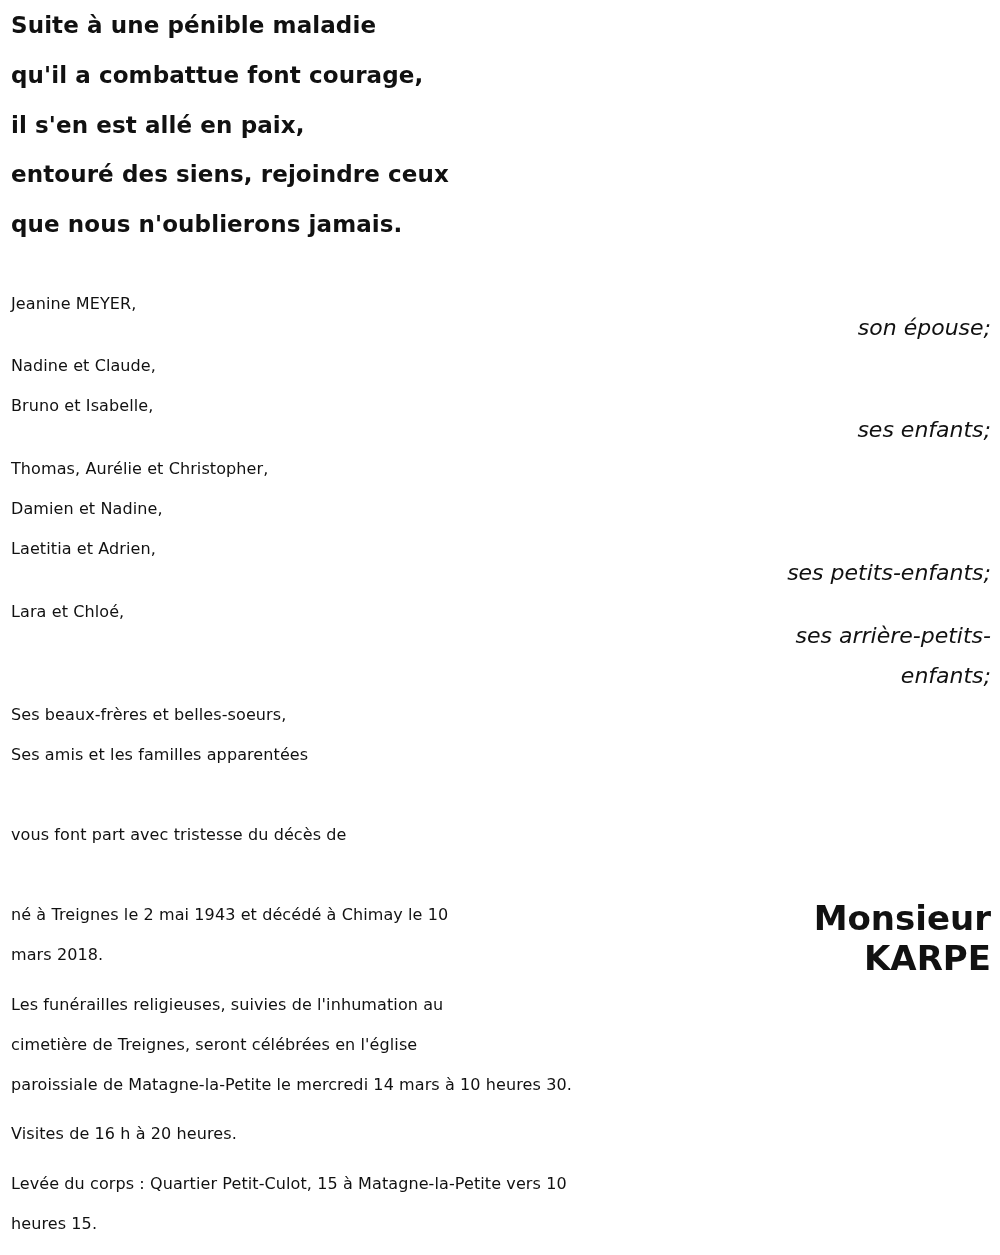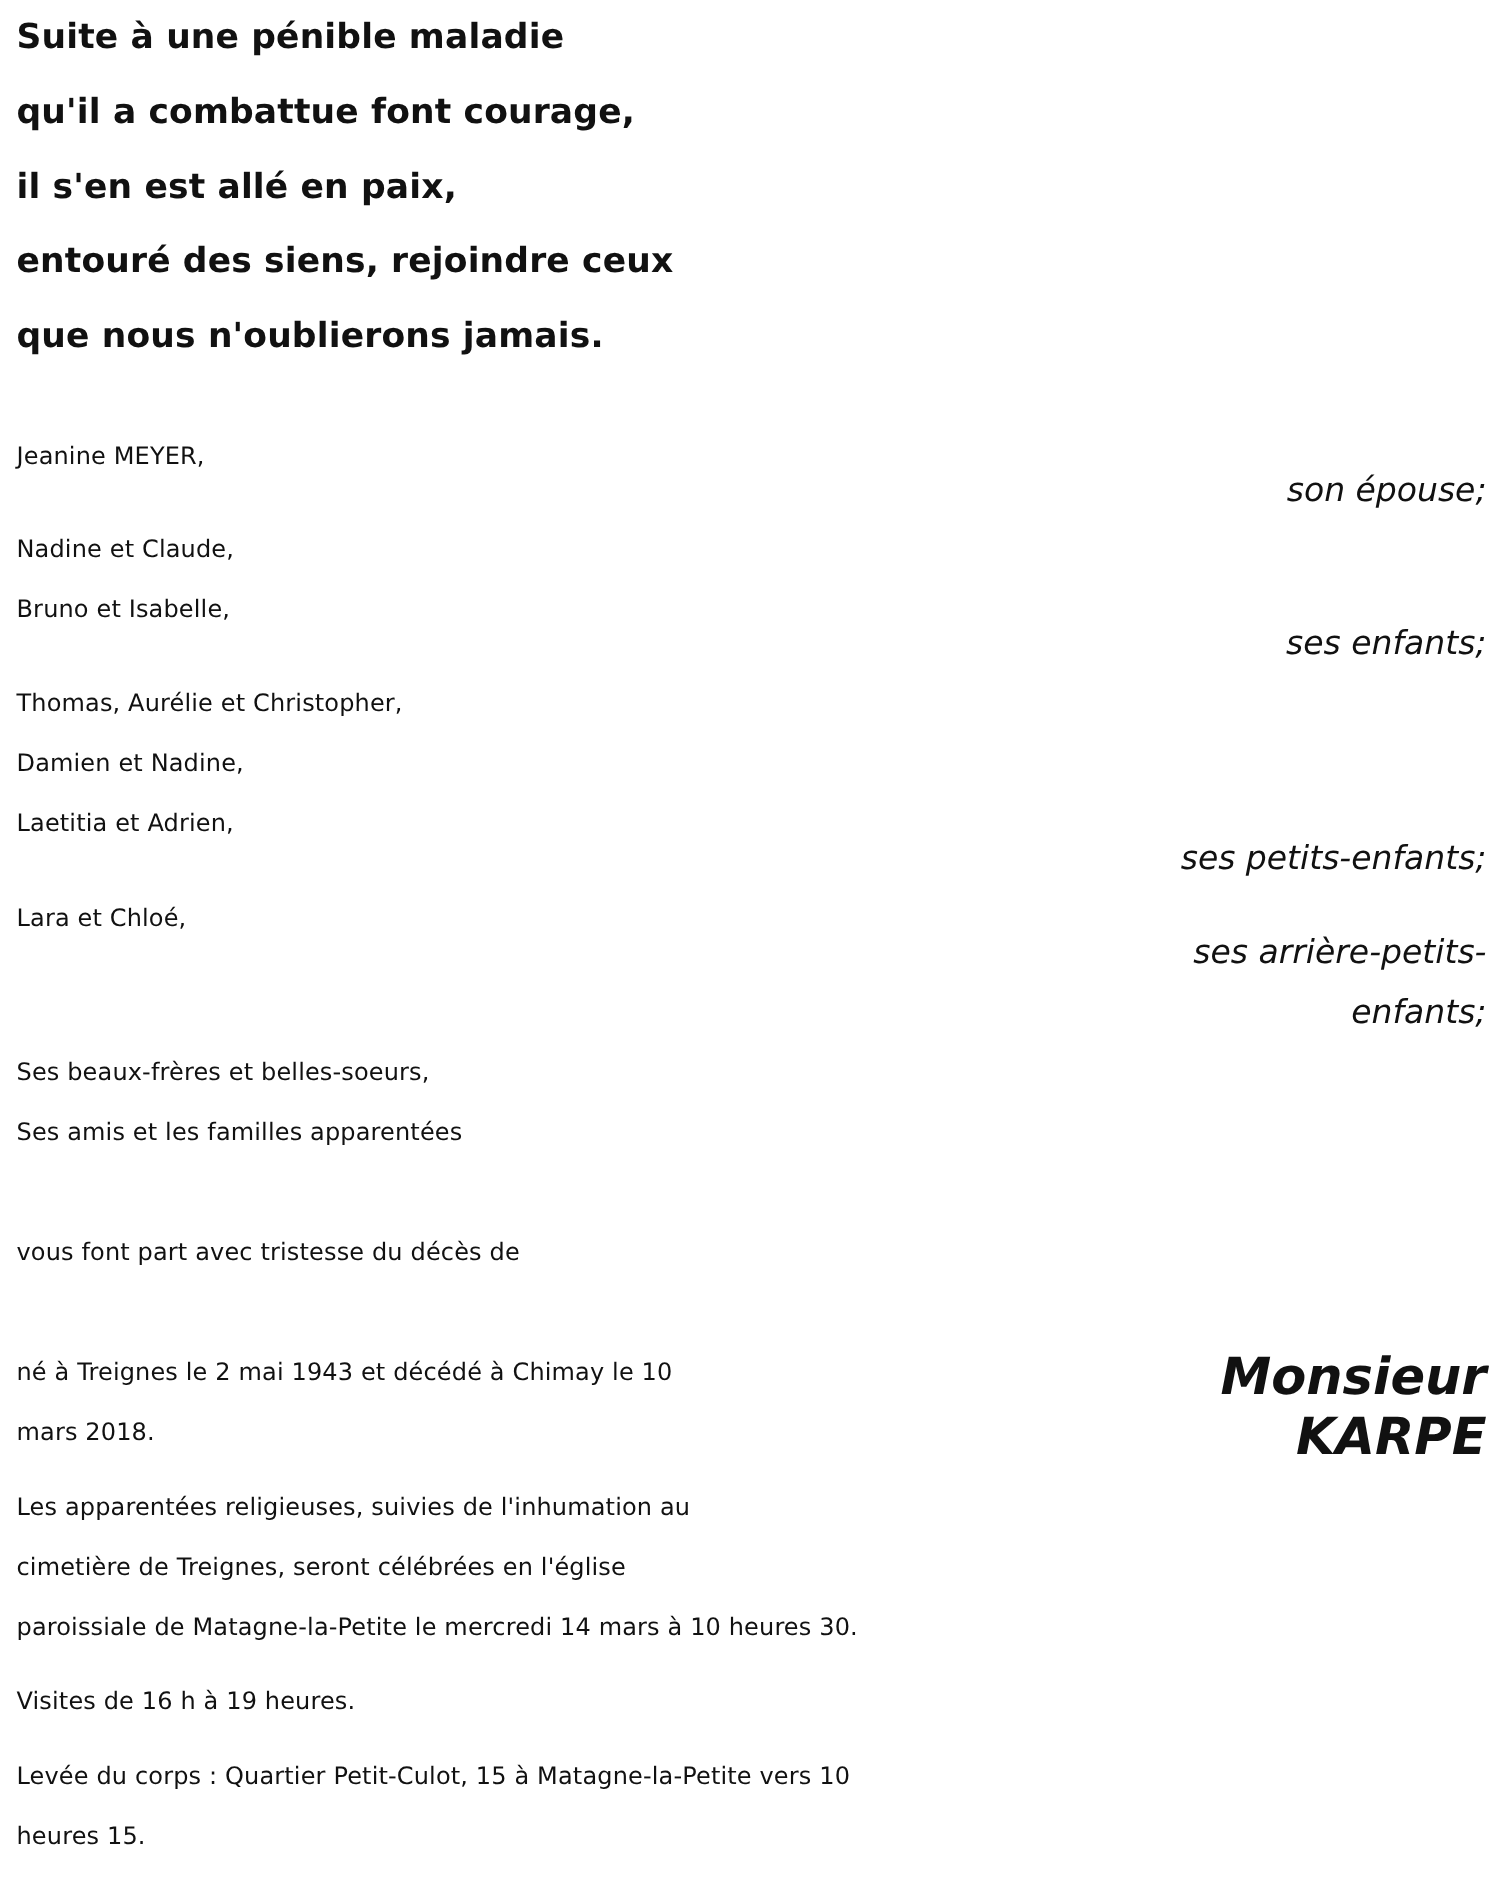--- a/index.html
+++ b/index.html
@@ -46,21 +46,20 @@
       line-height: 30px;
       text-align: right;
       white-space: nowrap;
     }
     .name-block {
       position: absolute;
       right: 0;
       top: 898px;
       text-align: right;
       font-weight: bold;
-      font-style: italic;
       font-size: 34px;
       line-height: 40px;
     }
     .name-block div { white-space: nowrap; }
   </style>
 </head>
 <body>
 
 <div class="page">
 
@@ -107,25 +106,25 @@
     <div>Monsieur</div>
     <div>KARPE</div>
   </div>
 
   <div>
     <div class="txt" style="top:900px">né à Treignes le 2 mai 1943 et décédé à Chimay le 10</div>
     <div class="txt" style="top:940px">mars 2018.</div>
   </div>
 
   <div>
-    <div class="txt" style="top:990px">Les apparentées religieuses, suivies de l'inhumation au</div>
+    <div class="txt" style="top:990px">Les funérailles religieuses, suivies de l'inhumation au</div>
     <div class="txt" style="top:1030px">cimetière de Treignes, seront célébrées en l'église</div>
     <div class="txt" style="top:1070px">paroissiale de Matagne-la-Petite le mercredi 14 mars à 10 heures 30.</div>
   </div>
 
-  <div class="txt" style="top:1119px">Visites de 16 h à 19 heures.</div>
+  <div class="txt" style="top:1119px">Visites de 16 h à 20 heures.</div>
 
   <div>
     <div class="txt" style="top:1169px">Levée du corps : Quartier Petit-Culot, 15 à Matagne-la-Petite vers 10</div>
     <div class="txt" style="top:1209px">heures 15.</div>
   </div>
 
 </div>
 
 </body></html>

